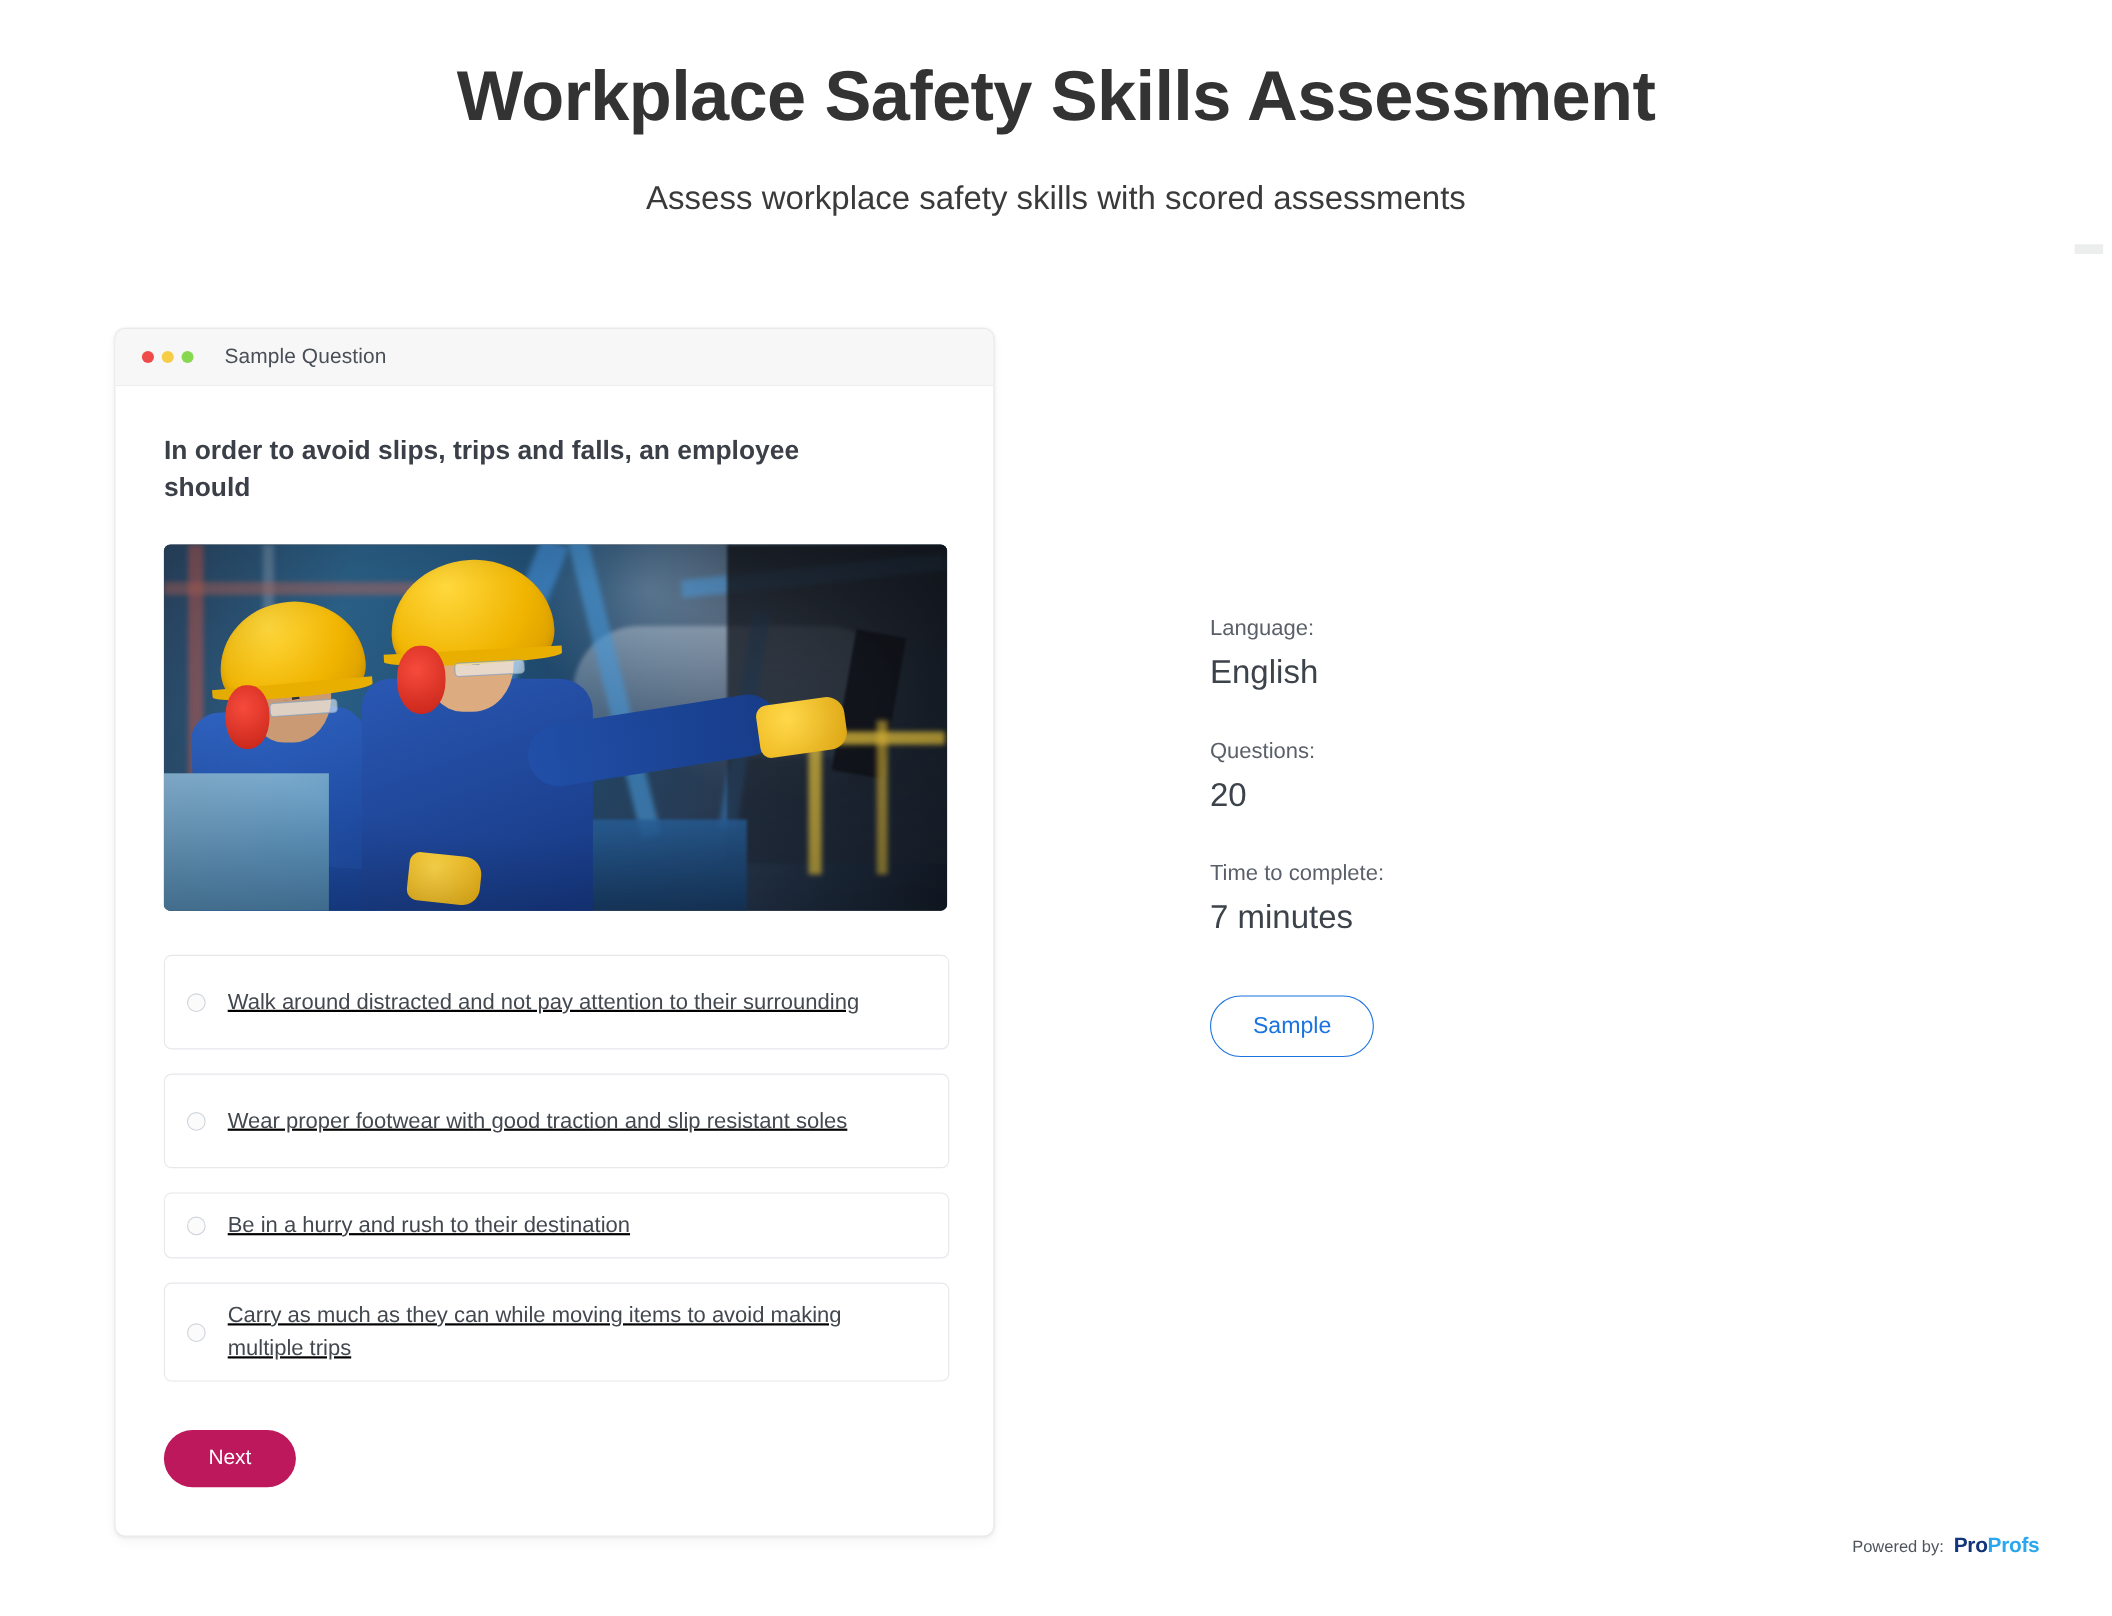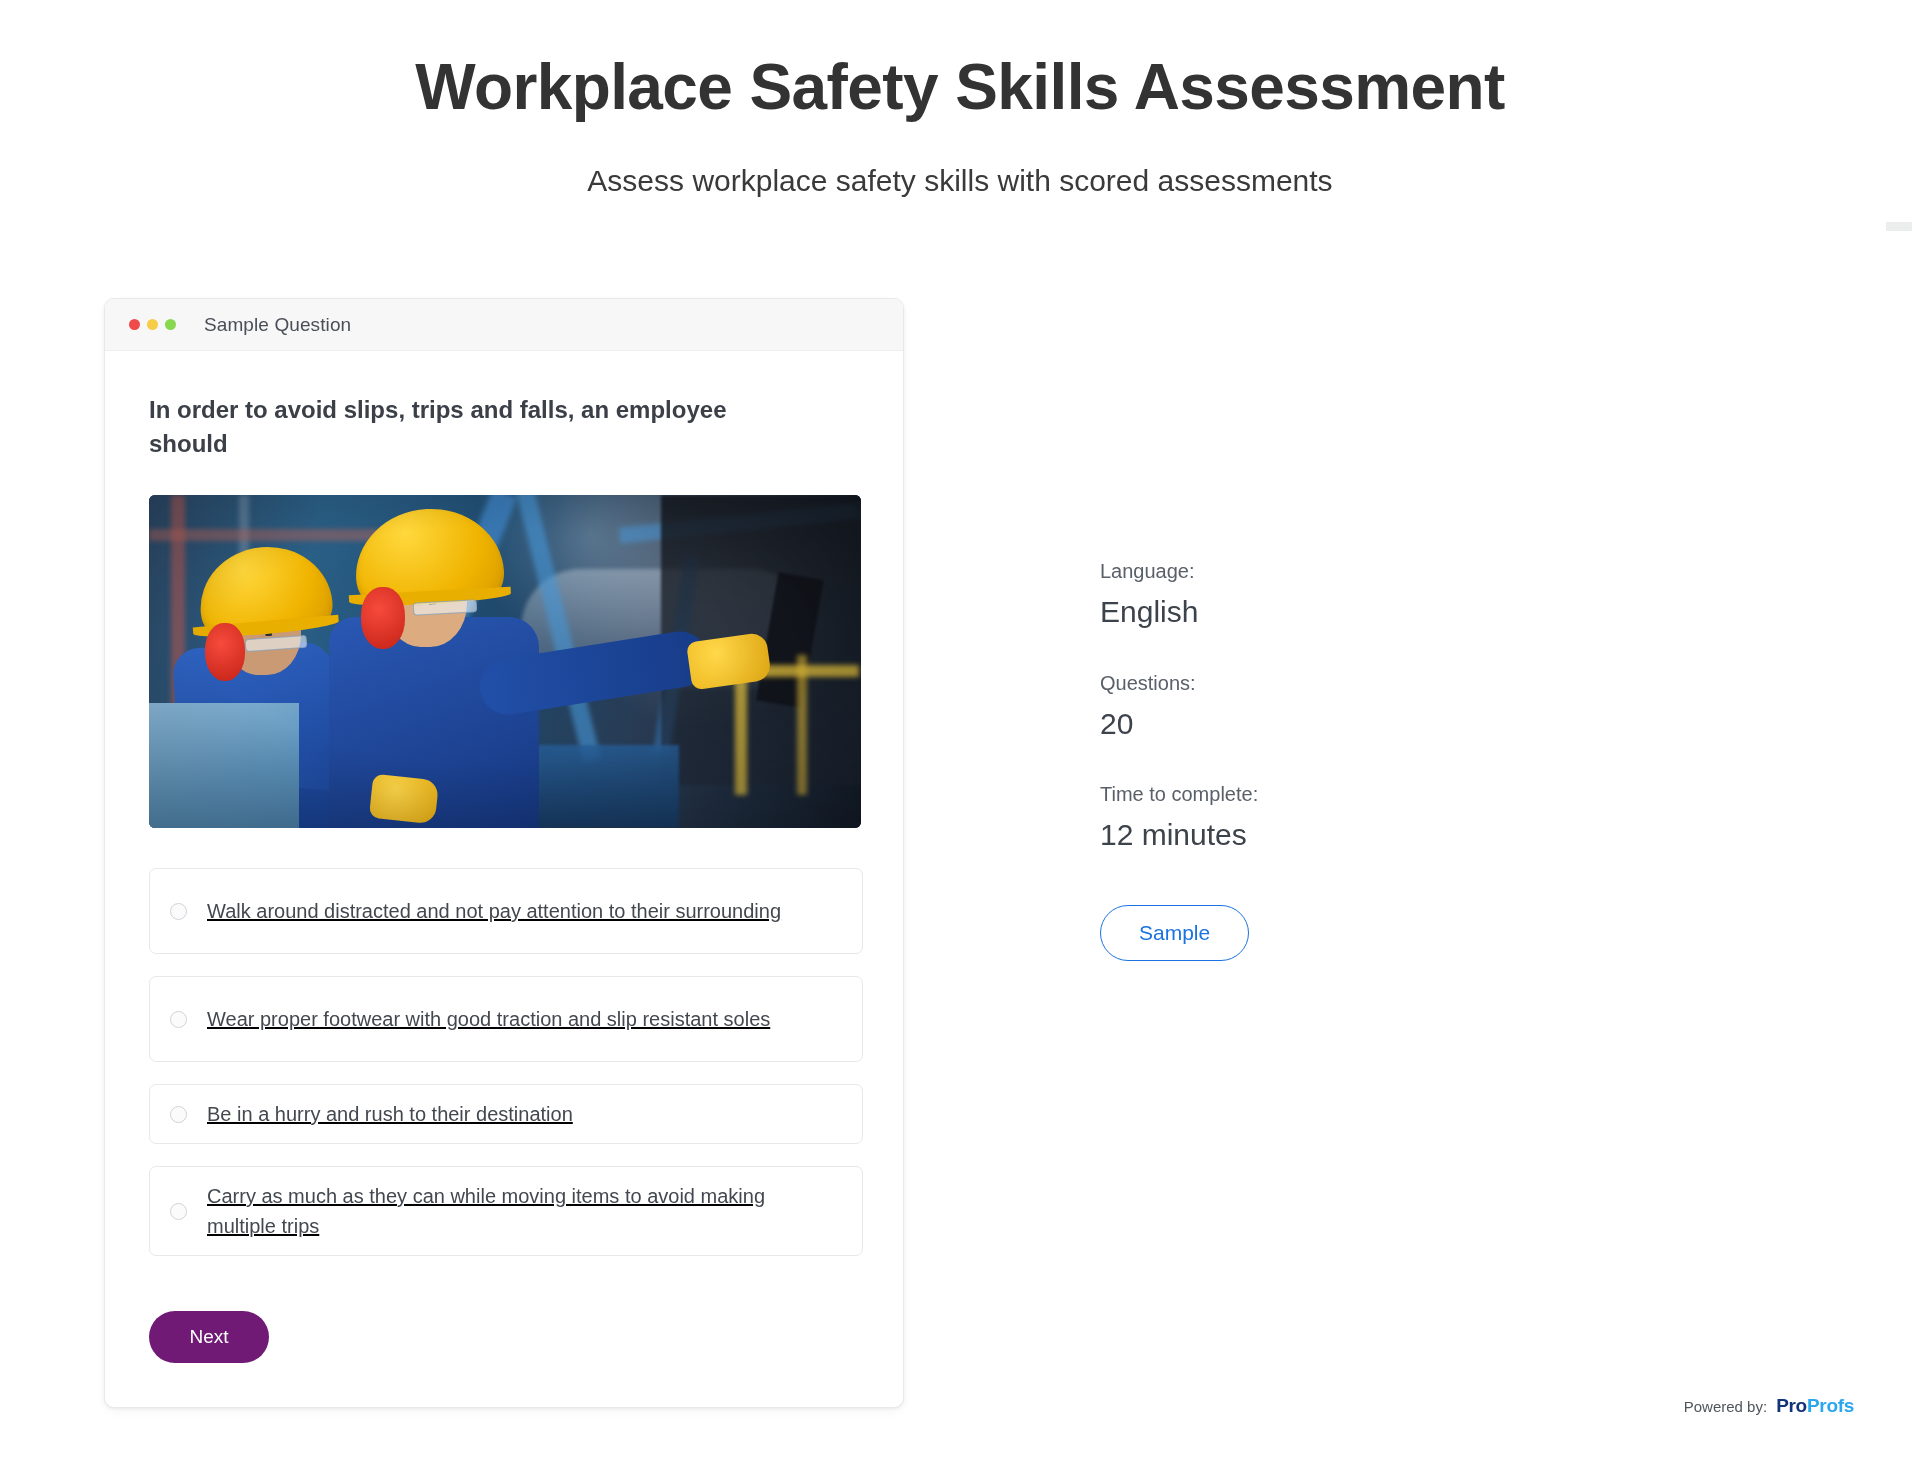--- a/index.html
+++ b/index.html
@@ -257,26 +257,25 @@
 
   
   .next-btn {
     display: inline-flex;
     align-items: center;
     justify-content: center;
     width: 120px;
     height: 52px;
     border: none;
     border-radius: 26px;
-    background: #701a75;
+    background: #be185d;
     color: #ffffff;
     font-size: 19px;
     font-family: "Liberation Sans", sans-serif;
     cursor: default;
-    margin-top: 11px;
   }
 
   
   .meta {
     margin-left: 196px;
     padding-top: 262px;
     width: 620px;
   }
   .meta-label {
     font-size: 20px;
@@ -446,21 +445,21 @@
 
     <div class="meta">
 
       <p class="meta-label">Language:</p>
       <p class="meta-value">English</p>
 
       <p class="meta-label">Questions:</p>
       <p class="meta-value">20</p>
 
       <p class="meta-label">Time to complete:</p>
-      <p class="meta-value">12 minutes</p>
+      <p class="meta-value">7 minutes</p>
 
       <div class="meta-actions">
         <button class="btn-preview">Sample</button>
       </div>
     </div>
   </div>
 
   <div class="footer">
     <span class="powered-by">Powered by:</span>
     <span class="brand"><span class="b-dark">Pro</span><span class="b-light">Profs</span></span>

